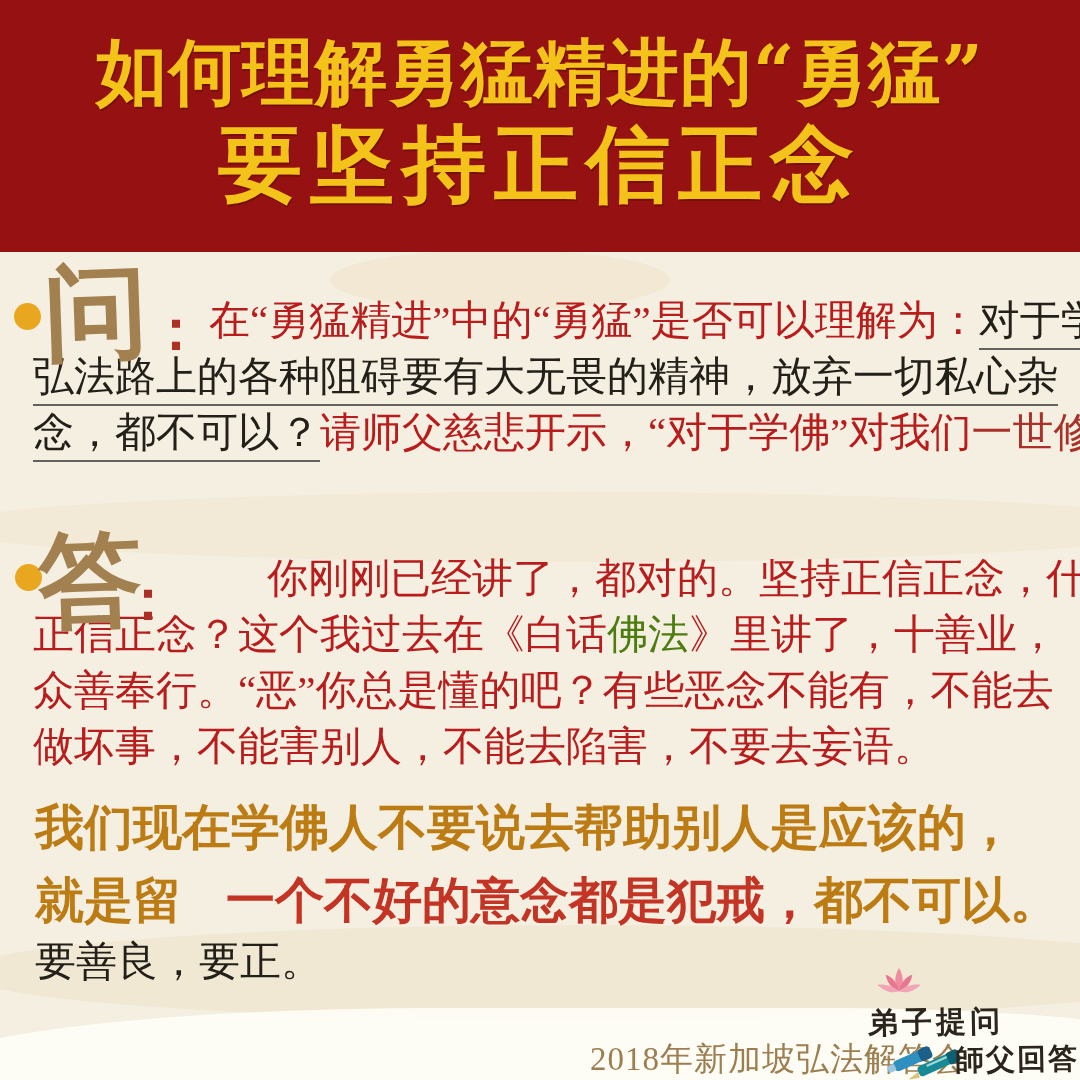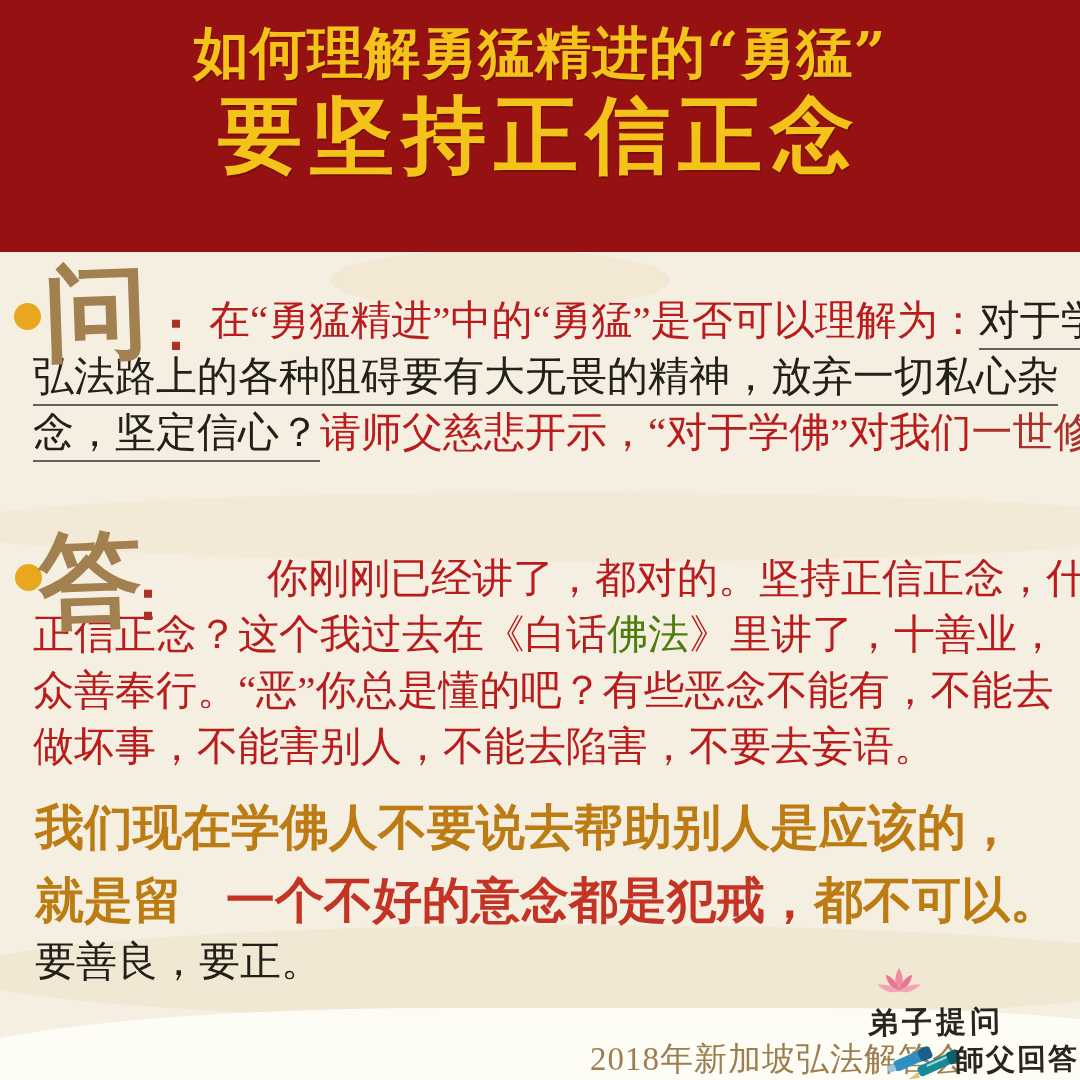--- a/index.html
+++ b/index.html
@@ -17,22 +17,22 @@
   
   .header{
     position:absolute;left:0;top:0;width:1080px;height:252px;
     background:#961212;z-index:2;
   }
   .h-line{
     color:#f3c319;text-align:center;font-weight:bold;line-height:1.0;
     font-family:"DejaVu Serif","Liberation Serif",serif;
     text-shadow:1px 2px 0 rgba(60,10,0,.35);
   }
-  .h-line1{font-size:56px;padding-top:24px;letter-spacing:1px;}
-  .h-line2{font-size:84px;padding-top:14px;letter-spacing:8px;font-family:Liberation Serif, serif;}
+  .h-line1{font-size:72px;padding-top:36px;letter-spacing:1px;}
+  .h-line2{font-size:84px;padding-top:14px;letter-spacing:8px;}
   
   .section{position:absolute;left:0;right:0;z-index:1;}
   .q-section{top:270px;}
   .a-section{top:536px;}
   .qa-bullet{position:absolute;width:27px;height:27px;border-radius:50%;background:#e9a71f;}
   .q-bullet{left:14px;top:33px;}
   .a-bullet{left:15px;top:28px;}
   .qa-marker{
     position:absolute;color:#a28050;font-size:104px;font-weight:bold;line-height:1;
     font-family:"DejaVu Serif",serif;transform:rotate(-2deg);
@@ -87,21 +87,21 @@
     <div class="h-line h-line2">要坚持正信正念</div>
   </div>
 
   <div class="section q-section">
     <span class="qa-bullet q-bullet"></span>
     <span class="qa-marker q-marker">问</span>
     <span class="qa-colon q-colon">：</span>
     <div class="body-text q-lines">
         <div class="tline"><span class="seg-plain">在“勇猛精进”中的“勇猛”是否可以理解为：</span><span class="seg-underline">对于学佛</span></div>
         <div class="tline"><span class="seg-underline">弘法路上的各种阻碍要有大无畏的精神，放弃一切私心杂</span></div>
-        <div class="tline"><span class="seg-underline">念，坚定信心？</span><span class="seg-plain">请师父慈悲开示，“对于学佛”对我们</span><span class="seg-red">一世修</span></div>
+        <div class="tline"><span class="seg-underline">念，都不可以？</span><span class="seg-plain">请师父慈悲开示，“对于学佛”对我们</span><span class="seg-red">一世修</span></div>
       </div>
   </div>
 
   <div class="section a-section">
     <span class="qa-bullet a-bullet"></span>
     <span class="qa-marker a-marker">答</span>
     <span class="qa-colon a-colon">：</span>
     <div class="body-text a-lines">
         <div class="tline"><span class="seg-plain">你刚刚已经讲了，都对的。坚持正信正念，什么叫</span></div>
         <div class="tline"><span class="seg-plain">正信正念？这个我过去在《白话</span><span class="seg-gray">佛法</span><span class="seg-plain">》里讲了，十善业，</span></div>

